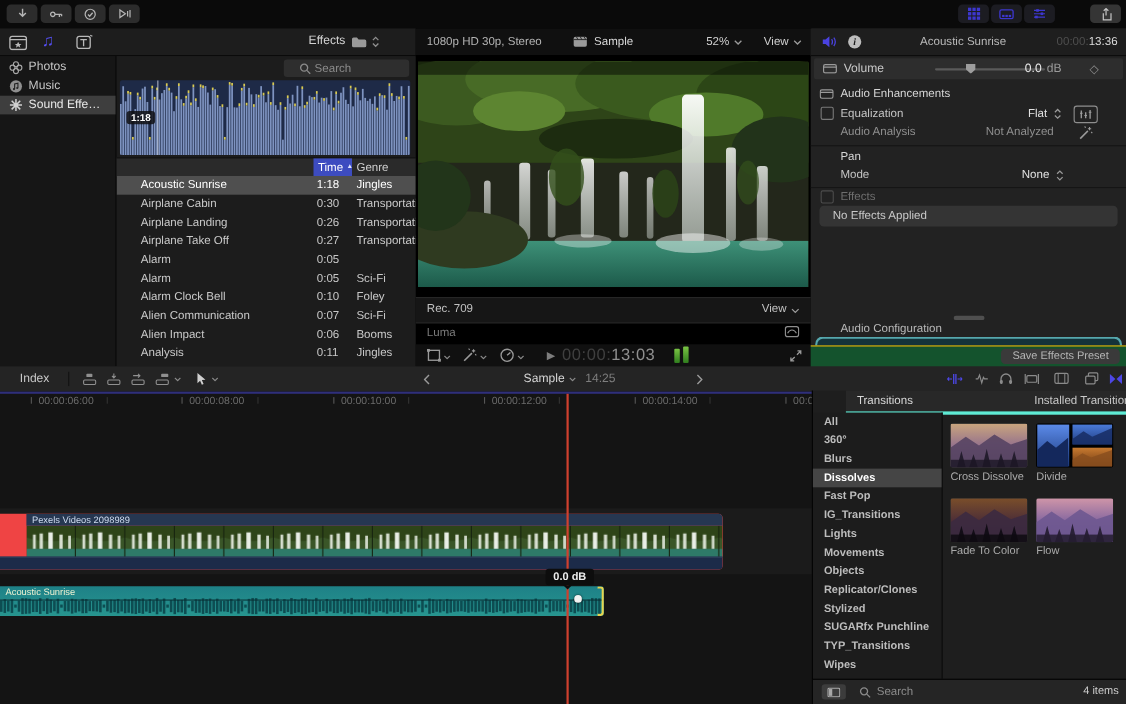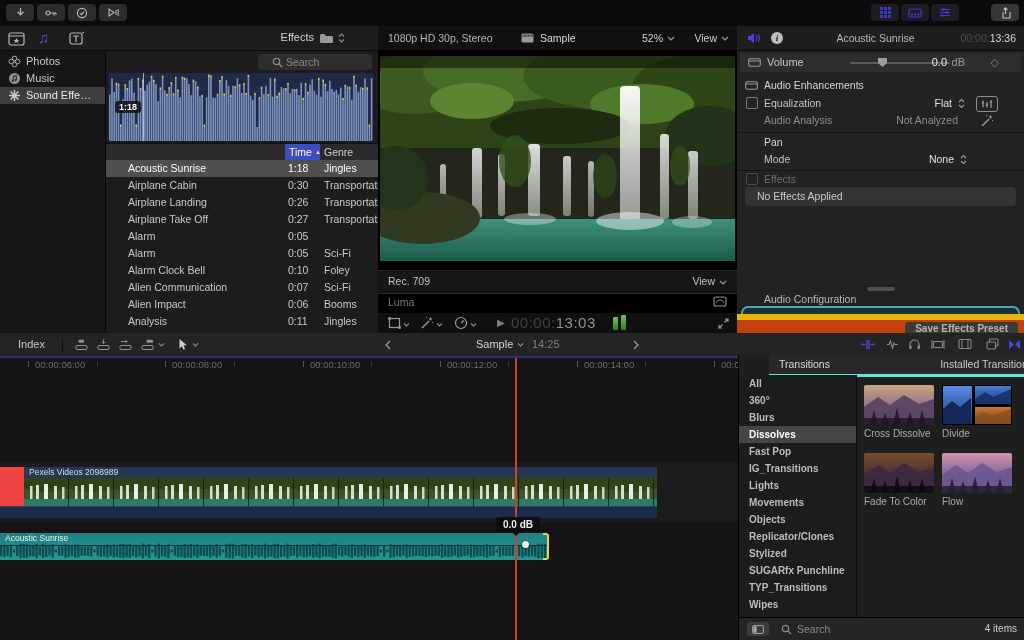--- a/index.html
+++ b/index.html
@@ -70,21 +70,21 @@
   .slider-track{position:absolute;left:110px;top:9px;width:100px;height:2px;background:#5a5a5a;border-radius:1px;}
   .slider-thumb{position:absolute;left:138px;top:5px;width:9px;height:9px;background:#9d9d9d;
                 clip-path:polygon(0 0,100% 0,100% 55%,50% 100%,0 55%);}
   .eq-btn{position:absolute;right:26px;top:-2px;width:20px;height:14px;border:1px solid #8e8e8e;border-radius:3px;}
   .no-fx{position:absolute;left:8px;right:8px;top:161px;height:19px;background:#343434;border-radius:4px;
          line-height:19px;padding-left:12px;color:#c9c9c9;font-size:10.5px;}
   .hdiv{position:absolute;left:0;right:0;height:1px;background:#151515;}
   .drag-pill{position:absolute;left:50%;margin-left:-14px;top:261px;width:28px;height:4px;background:#4f4f4f;border-radius:2px;}
   .teal-bar{position:absolute;left:4px;right:4px;top:280px;height:14px;border:2px solid #55a7ad;border-bottom:none;
             border-radius:7px 7px 0 0;background:#14333a;}
-  .insp-footer{position:absolute;left:0;right:0;top:288px;height:19px;background:#c2410c;border-top:6px solid #eab308;font-weight:bold;}
+  .insp-footer{position:absolute;left:0;right:0;top:288px;height:19px;background:#14532d;border-top:1px solid #eab308;}
   .save-btn{position:absolute;right:6px;top:2px;height:14px;line-height:14px;padding:0 10px;background:#3a3a3a;
             border-radius:4px;font-size:10px;color:#b5b5b5;}
 
   
   .tl-bar{position:absolute;left:0;top:333px;width:1024px;height:23px;background:#242424;border-bottom:1px solid #0a0a0a;}
   .tl-bar .lbl{font-size:11px;color:#c8c8c8;}
   .vdiv{position:absolute;top:5px;width:1px;height:13px;background:#111;}
 
   
   .timeline{position:absolute;left:0;top:356px;width:1024px;height:284px;background:#141414;border-top:2px solid #2f2f7a;box-sizing:border-box;}

